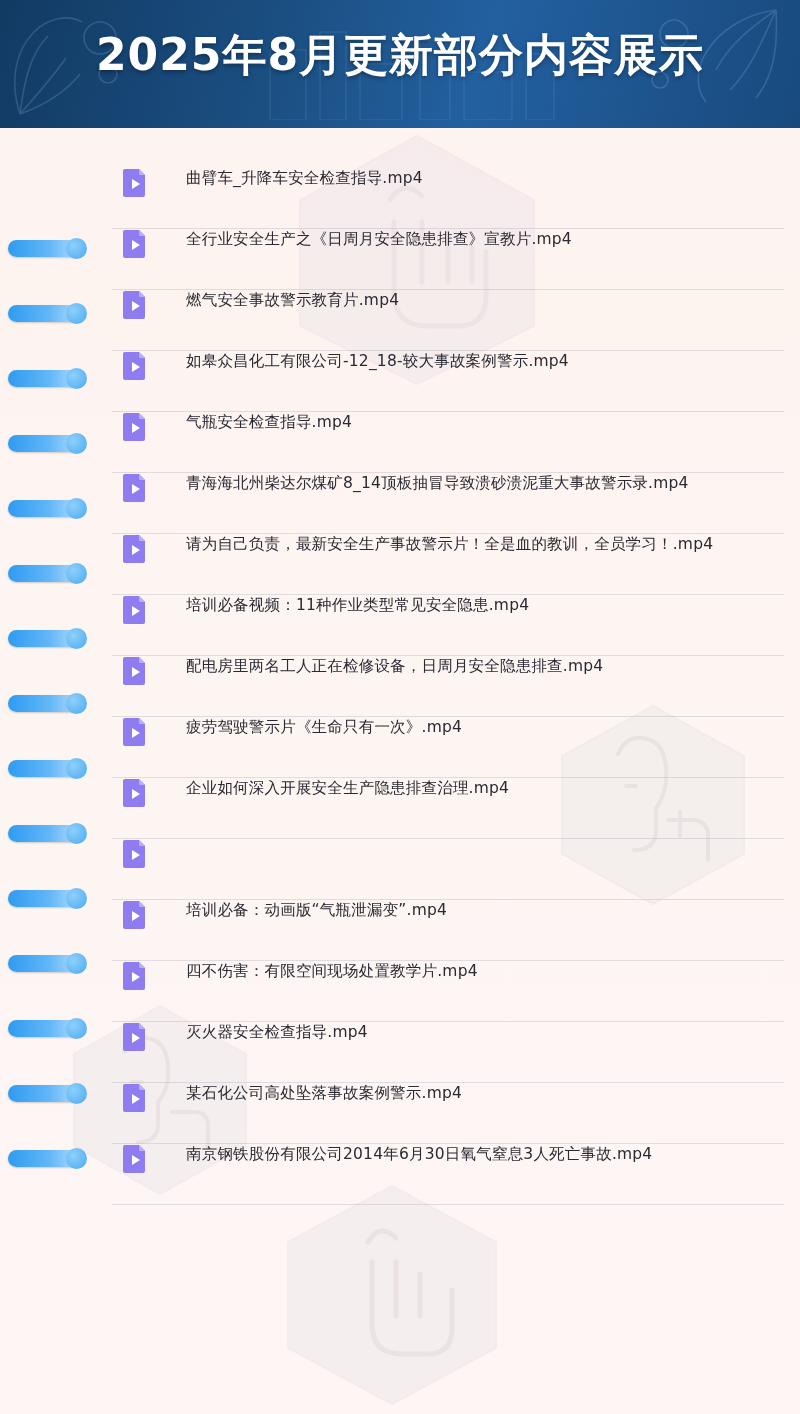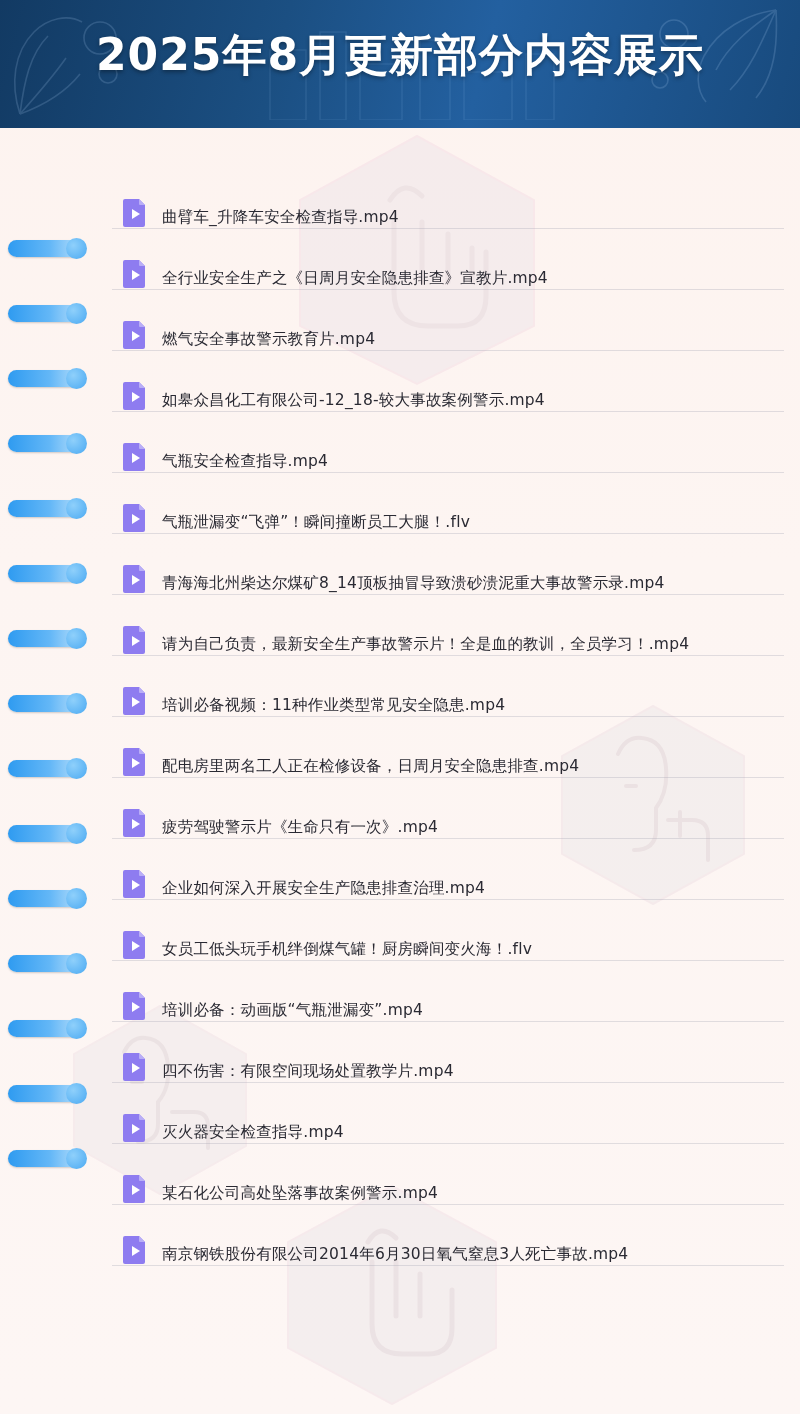--- a/index.html
+++ b/index.html
@@ -83,23 +83,24 @@
   #file-list {
     position: absolute;
     left: 112px;
     top: 168px;
     width: 672px;
   }
   .file-row {
     position: relative;
     height: 61px;
     display: flex;
-    align-items: flex-end;
+    align-items: flex-start;
     border-bottom: 1px solid rgba(160,160,175,0.30);
     padding-left: 10px;
+    gap: 24px;
   }
   .file-icon {
     flex: 0 0 auto;
     width: 26px; height: 30px;
     margin-right: 14px;
     position: relative;
   }
   .file-icon svg { display: block; }
   .file-name {
     font-size: 15.5px;
@@ -267,30 +268,20 @@
         <span class="file-name">气瓶安全检查指导.mp4</span>
       </div>
       <div class="file-row">
         <span class="file-icon">
           <svg width="26" height="30" viewBox="0 0 26 30">
             <path d="M3 1 H17 L23 7 V27 a2 2 0 0 1 -2 2 H3 a2 2 0 0 1 -2 -2 V3 a2 2 0 0 1 2 -2 Z" fill="#8e7cf0"></path>
             <path d="M17 1 L23 7 H18 a1 1 0 0 1 -1 -1 Z" fill="#b9aef7"></path>
             <path d="M10 11 L18 16 L10 21 Z" fill="#ffffff"></path>
           </svg>
         </span>
-        <span class="file-name">气瓶泄漏变“飞弹”！瞬间撞断员工大腿！.flv</span>
-      </div>
-      <div class="file-row">
-        <span class="file-icon">
-          <svg width="26" height="30" viewBox="0 0 26 30">
-            <path d="M3 1 H17 L23 7 V27 a2 2 0 0 1 -2 2 H3 a2 2 0 0 1 -2 -2 V3 a2 2 0 0 1 2 -2 Z" fill="#8e7cf0"></path>
-            <path d="M17 1 L23 7 H18 a1 1 0 0 1 -1 -1 Z" fill="#b9aef7"></path>
-            <path d="M10 11 L18 16 L10 21 Z" fill="#ffffff"></path>
-          </svg>
-        </span>
         <span class="file-name">青海海北州柴达尔煤矿8_14顶板抽冒导致溃砂溃泥重大事故警示录.mp4</span>
       </div>
       <div class="file-row">
         <span class="file-icon">
           <svg width="26" height="30" viewBox="0 0 26 30">
             <path d="M3 1 H17 L23 7 V27 a2 2 0 0 1 -2 2 H3 a2 2 0 0 1 -2 -2 V3 a2 2 0 0 1 2 -2 Z" fill="#8e7cf0"></path>
             <path d="M17 1 L23 7 H18 a1 1 0 0 1 -1 -1 Z" fill="#b9aef7"></path>
             <path d="M10 11 L18 16 L10 21 Z" fill="#ffffff"></path>
           </svg>
         </span>
@@ -337,21 +328,20 @@
         <span class="file-name">企业如何深入开展安全生产隐患排查治理.mp4</span>
       </div>
       <div class="file-row">
         <span class="file-icon">
           <svg width="26" height="30" viewBox="0 0 26 30">
             <path d="M3 1 H17 L23 7 V27 a2 2 0 0 1 -2 2 H3 a2 2 0 0 1 -2 -2 V3 a2 2 0 0 1 2 -2 Z" fill="#8e7cf0"></path>
             <path d="M17 1 L23 7 H18 a1 1 0 0 1 -1 -1 Z" fill="#b9aef7"></path>
             <path d="M10 11 L18 16 L10 21 Z" fill="#ffffff"></path>
           </svg>
         </span>
-        <span class="file-name">女员工低头玩手机绊倒煤气罐！厨房瞬间变火海！.flv</span>
       </div>
       <div class="file-row">
         <span class="file-icon">
           <svg width="26" height="30" viewBox="0 0 26 30">
             <path d="M3 1 H17 L23 7 V27 a2 2 0 0 1 -2 2 H3 a2 2 0 0 1 -2 -2 V3 a2 2 0 0 1 2 -2 Z" fill="#8e7cf0"></path>
             <path d="M17 1 L23 7 H18 a1 1 0 0 1 -1 -1 Z" fill="#b9aef7"></path>
             <path d="M10 11 L18 16 L10 21 Z" fill="#ffffff"></path>
           </svg>
         </span>
         <span class="file-name">培训必备：动画版“气瓶泄漏变”.mp4</span>

